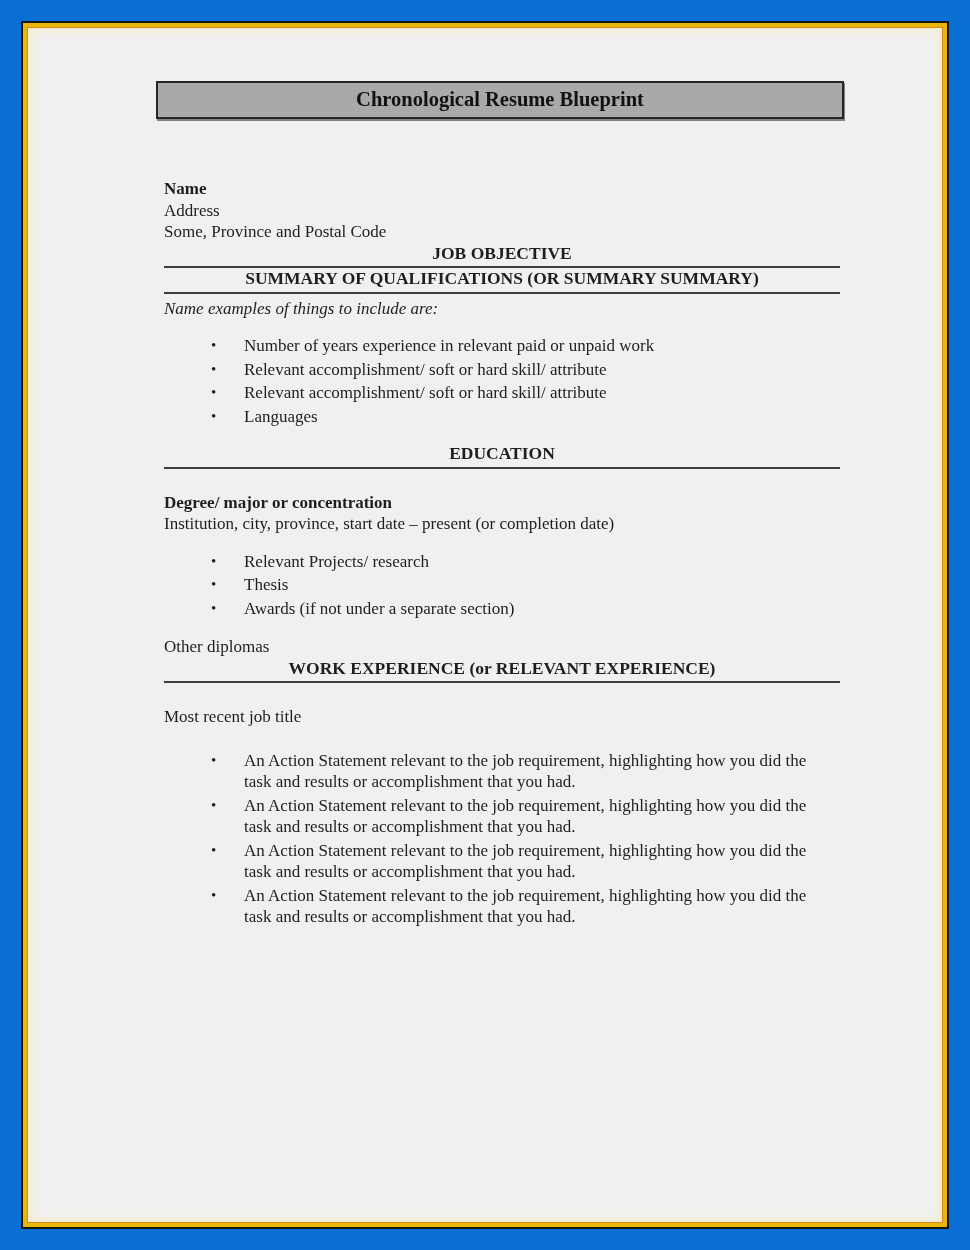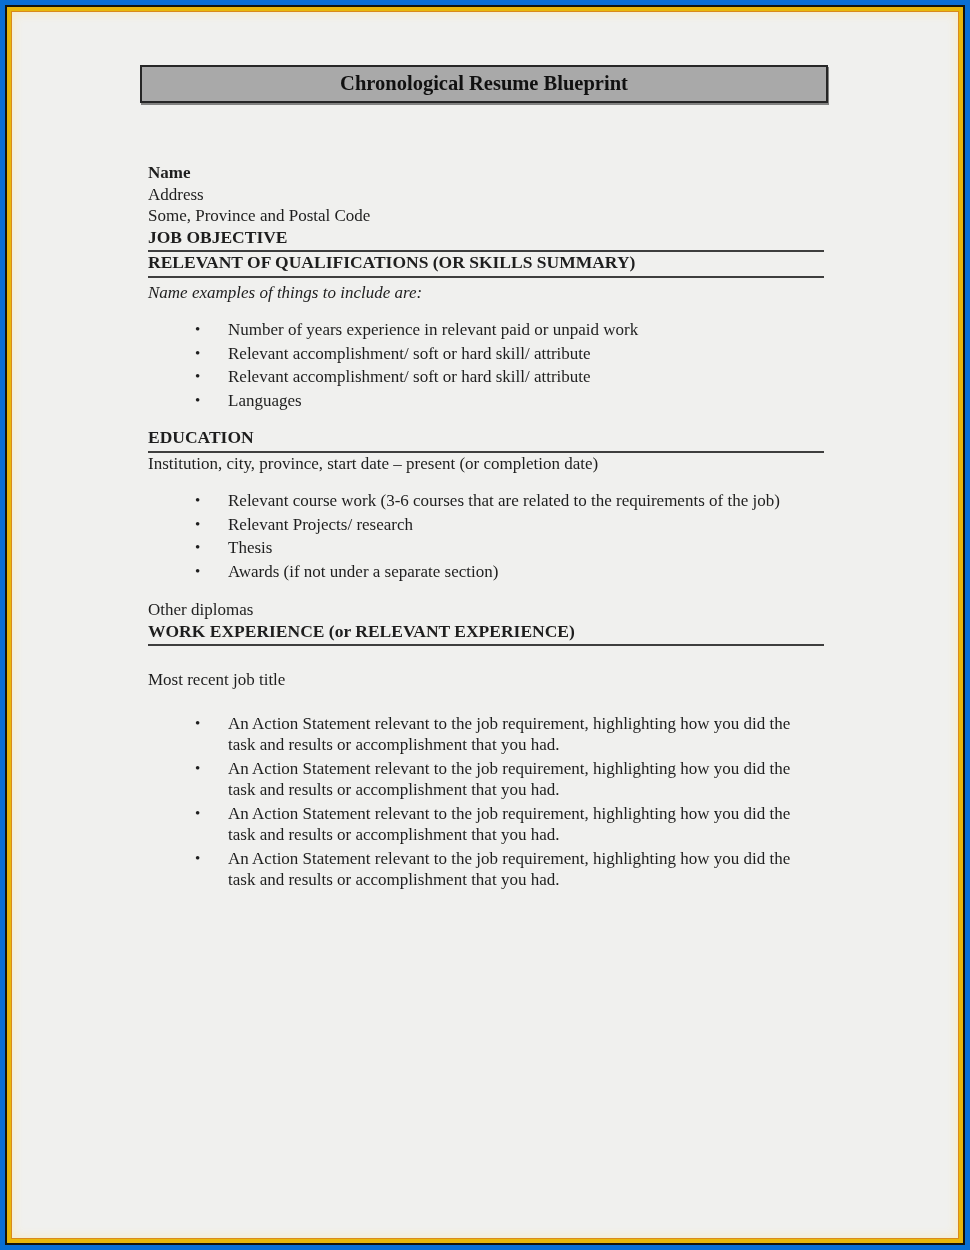--- a/index.html
+++ b/index.html
@@ -2,21 +2,21 @@
 <html><head>
 <meta charset="utf-8">
 <style>
   html, body { margin: 0; padding: 0; }
   body {
     width: 970px; height: 1250px;
     font-family: "Liberation Serif", serif;
     background: #ffffff;
   }
   
-  .frame-blue   { width: 970px; height: 1250px; box-sizing: border-box; background: #0a6fd4; padding: 5px; }
+  .frame-blue   { width: 970px; height: 1250px; box-sizing: border-box; background: #0a6fd4; padding: 21px; }
   .frame-black  { width: 100%; height: 100%; box-sizing: border-box; background: #15150c; padding: 2px; }
   .frame-gold   { width: 100%; height: 100%; box-sizing: border-box; background: #e7b70a; padding: 4px; }
   .frame-orange { width: 100%; height: 100%; box-sizing: border-box; background: #d98a1c; padding: 1px; }
   .page {
     width: 100%; height: 100%; box-sizing: border-box;
     background: #f0f0ee;
     box-shadow: inset 0 0 10px 2px #f6ecca;
     position: relative;
     color: #1e1e1e;
     font-size: 17px;
@@ -47,21 +47,21 @@
   .line   { white-space: pre-wrap; }
 
   h2.section-heading {
     font-size: 17.5px;
     font-weight: bold;
     margin: 0;
     padding: 0 0 2px 0;
     border-bottom: 2px solid #3e3e3e;
     line-height: 21.5px;
   }
-  .mt-gap      { margin-top: 22px; }
+  .mt-gap      { margin-top: 22px; text-align: center; }
   .mt-after-rule { margin-top: 4px; }
   .mt-big      { margin-top: 23px; }
 
   ul.bullets {
     list-style: none;
     margin: 16px;
     padding: 0 0 0 64px;
   }
   ul.bullets li {
     position: relative;
@@ -93,33 +93,33 @@
           <div class="content">
 
             <div>
               <div class="line bold">Name</div>
               <div class="line">Address</div>
               <div class="line">Some, Province and Postal Code</div>
             </div>
 
             <h2 class="section-heading mt-gap">JOB OBJECTIVE</h2>
 
-            <h2 class="section-heading mt-gap">RELEVANT OF QUALIFICATIONS (OR SKILLS SUMMARY)</h2>
+            <h2 class="section-heading mt-gap">SUMMARY OF QUALIFICATIONS (OR SUMMARY SUMMARY)</h2>
             <div class="line italic mt-after-rule">Name examples of things to include are:</div>
             <ul class="bullets">
               <li class="line">Number of years experience in relevant paid or unpaid work</li>
               <li class="line">Relevant accomplishment/ soft or hard skill/ attribute</li>
               <li class="line">Relevant accomplishment/ soft or hard skill/ attribute</li>
               <li class="line">Languages</li>
             </ul>
 
             <h2 class="section-heading mt-gap">EDUCATION</h2>
+            <div class="line bold mt-big">Degree/ major or concentration</div>
             <div class="line">Institution, city, province, start date – present (or completion date)</div>
             <ul class="bullets">
-              <li class="line">Relevant course work (3-6 courses that are related to the requirements of the job)</li>
               <li class="line">Relevant Projects/ research</li>
               <li class="line">Thesis</li>
               <li class="line">Awards (if not under a separate section)</li>
             </ul>
             <div class="line" style="margin-top:17px">Other diplomas</div>
 
             <h2 class="section-heading mt-gap">WORK EXPERIENCE (or RELEVANT EXPERIENCE)</h2>
             <div class="line mt-big">Most recent job title</div>
             <ul class="bullets exp-bullets">
               <li class="line">An Action Statement relevant to the job requirement, highlighting how you did the task and results or accomplishment that you had.</li>

